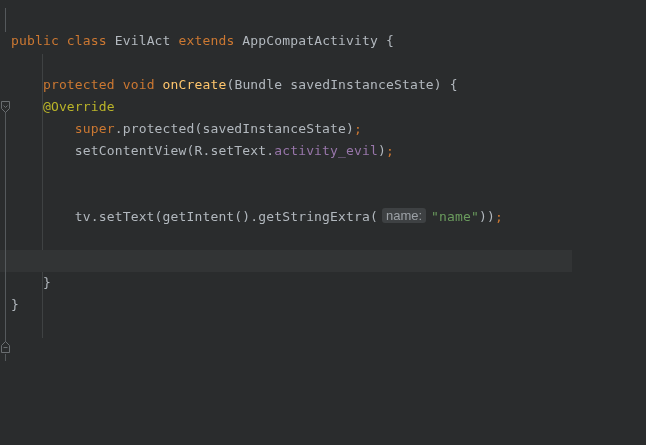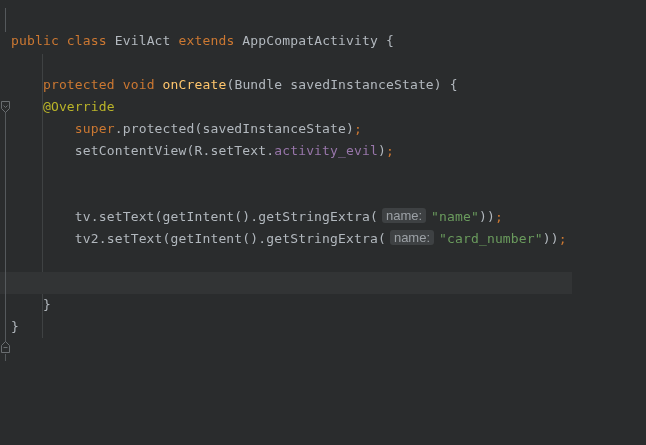--- a/index.html
+++ b/index.html
@@ -64,19 +64,18 @@
       <div class="code-line"></div>
       <div class="code-line"><span class="tok-kw">public</span><span class="tok-pl"> </span><span class="tok-kw">class</span><span class="tok-pl"> EvilAct </span><span class="tok-kw">extends</span><span class="tok-pl"> AppCompatActivity {</span></div>
       <div class="code-line"></div>
       <div class="code-line"><span class="tok-pl">    </span><span class="tok-kw">protected</span><span class="tok-pl"> </span><span class="tok-kw">void</span><span class="tok-pl"> </span><span class="tok-mdecl">onCreate</span><span class="tok-pl">(Bundle savedInstanceState) {</span></div>
       <div class="code-line"><span class="tok-pl">    </span><span class="tok-ann">@Override</span></div>
       <div class="code-line"><span class="tok-pl">        </span><span class="tok-kw">super</span><span class="tok-pl">.protected(savedInstanceState)</span><span class="tok-semi">;</span></div>
       <div class="code-line"><span class="tok-pl">        setContentView(R.setText.</span><span class="tok-fld">activity_evil</span><span class="tok-pl">)</span><span class="tok-semi">;</span></div>
       <div class="code-line"></div>
       <div class="code-line"></div>
       <div class="code-line"><span class="tok-pl">        tv.setText(getIntent().getStringExtra(</span><span class="tok-hint">name:</span><span class="tok-str">"name"</span><span class="tok-pl">))</span><span class="tok-semi">;</span></div>
-      <div class="code-line"><span class="tok-pl">        tv2.setText(getIntent().getStringExtra(</span><span class="tok-hint">name:</span><span class="tok-str">"card_number"</span><span class="tok-pl">))</span><span class="tok-semi">;</span></div>
       <div class="code-line"></div>
       <div class="code-line caret-line"></div>
       <div class="code-line"><span class="tok-pl">    }</span></div>
       <div class="code-line"><span class="tok-pl">}</span></div>
     </div>
 </div>
 
 </body></html>

